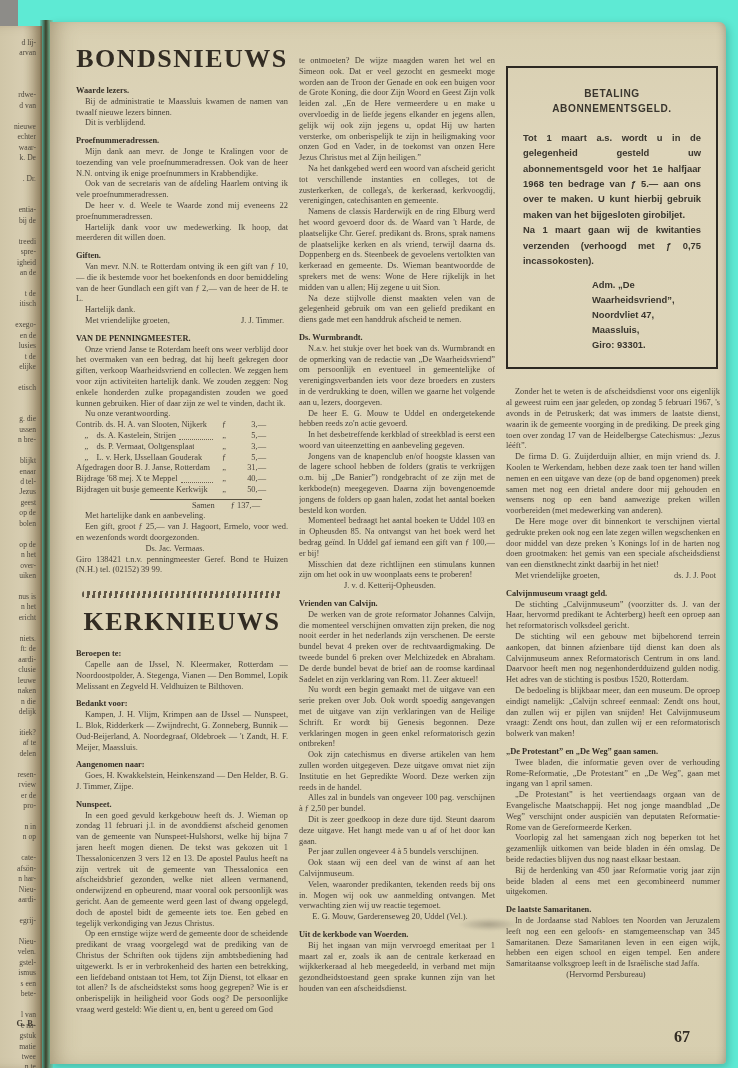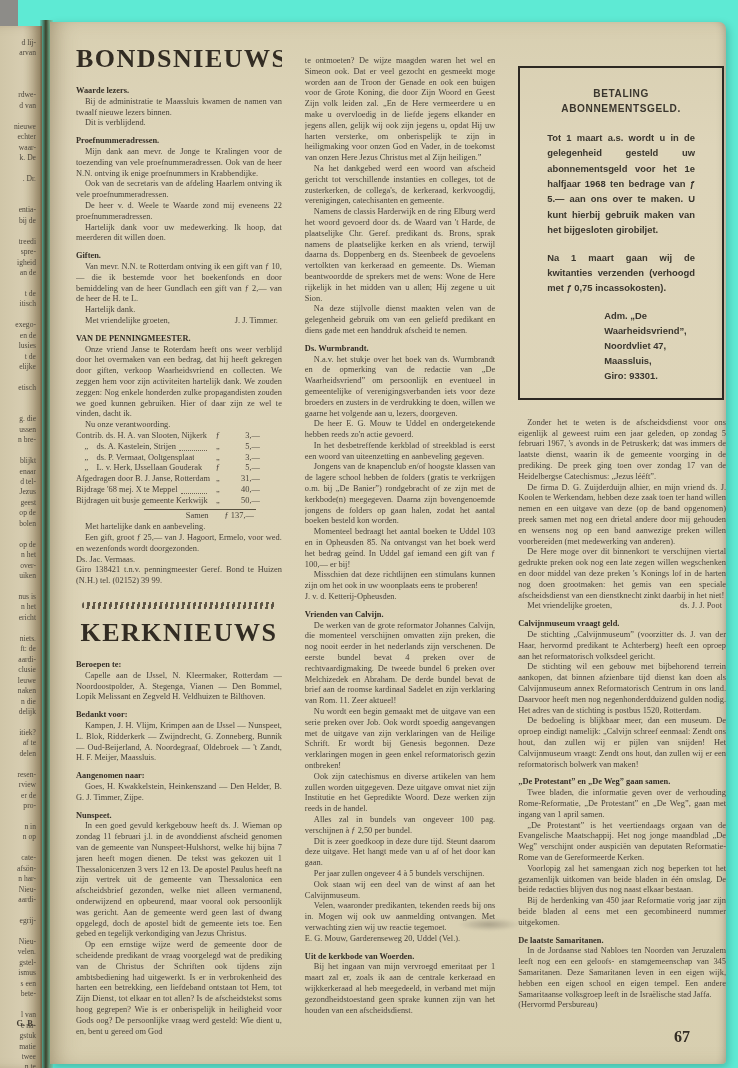--- a/index.html
+++ b/index.html
@@ -16,49 +16,49 @@
   
   .gutter{position:absolute;left:40px;top:20px;bottom:0;width:13px;
           background:linear-gradient(90deg,rgba(70,52,26,.12),rgba(56,42,20,.88) 45%,rgba(122,102,62,.55) 72%,rgba(176,156,110,.25));}
   
   .page{position:absolute;left:50px;top:22px;width:676px;bottom:4px;overflow:hidden;
         background:linear-gradient(180deg,#d8cfb1,#ded5ba 12%,#dcd3b6 78%,#d7ceaf);
         border-radius:0 7px 4px 0;
         box-shadow:inset 15px 0 26px -14px rgba(95,75,40,.55),
                    inset -8px 0 10px -8px rgba(0,0,0,.30),
                    2px 3px 9px rgba(0,0,0,.22);}
-  .columns{display:flex;padding-left:26px;gap:23px;}
+  .columns{display:flex;padding-left:26px;gap:11px;}
   .col{width:212px;font-size:8.4px;line-height:10.8px;color:#47413a;text-align:justify;overflow:hidden;}
   .col2{width:196px;padding-top:34px;}
   .col3{width:214px;padding-top:44px;}
   .col1{padding-top:16px;}
   .para{margin:0;text-indent:9px;}
   .noindent{text-indent:0;}
   .h1{font-weight:bold;font-size:26px;line-height:30px;letter-spacing:1.5px;text-align:center;
       color:#322c23;margin:6px 0 12px;}
   .h2{font-weight:bold;color:#363028;margin:7px 0 0;text-align:left;}
   .sig{display:flex;justify-content:space-between;padding:0 4px 0 9px;}
-  .sigr{text-align:left;padding-right:14px;}
+  .sigr{text-align:center;padding-right:14px;}
   .trow{display:flex;padding-right:22px;align-items:flex-end;}
   .tl{white-space:nowrap;overflow:hidden;}
   .leader{flex:1;border-bottom:1px dotted #6e6454;margin:0 3px 2px;}
   .fill{flex:1;}
   .tc{width:16px;text-align:center;}
   .ta{width:34px;text-align:right;}
   .sumrule{width:112px;border-top:1px solid #57503f;margin:3px 26px 1px auto;}
   .tsum{display:flex;justify-content:flex-end;gap:16px;padding-right:28px;}
   .divider{height:7px;margin:15px 6px 9px;border-radius:3px;opacity:.88;
            background:repeating-linear-gradient(100deg,#504737 0 2.5px,transparent 2.5px 5.5px);}
   .gap{width:100%;}
   
   .notice{border:2.5px solid #2c2822;padding:18px 15px 15px;margin-right:2px;
           font-family:"Liberation Sans","DejaVu Sans",sans-serif;font-weight:bold;
           color:#3a362e;font-size:9.4px;line-height:15.4px;text-align:justify;}
   .ntitle{text-align:center;font-size:10.1px;letter-spacing:.6px;margin-bottom:13px;}
-  .notice p{margin:12px;}
+  .notice p{margin:0;}
   .naddr{margin:9px 0 0 69px;text-align:left;line-height:15px;}
   .smudge{position:absolute;left:408px;top:896px;width:62px;height:13px;border-radius:50%;
           background:radial-gradient(ellipse,rgba(92,86,74,.38),rgba(92,86,74,0) 70%);filter:blur(1px);}
   .pageno{position:absolute;right:36px;top:1006px;font-weight:bold;font-size:16px;color:#332d24;}
 </style>
 </head>
 <body>
 
 <div class="scan">
   <div class="corner-shadow"></div>

